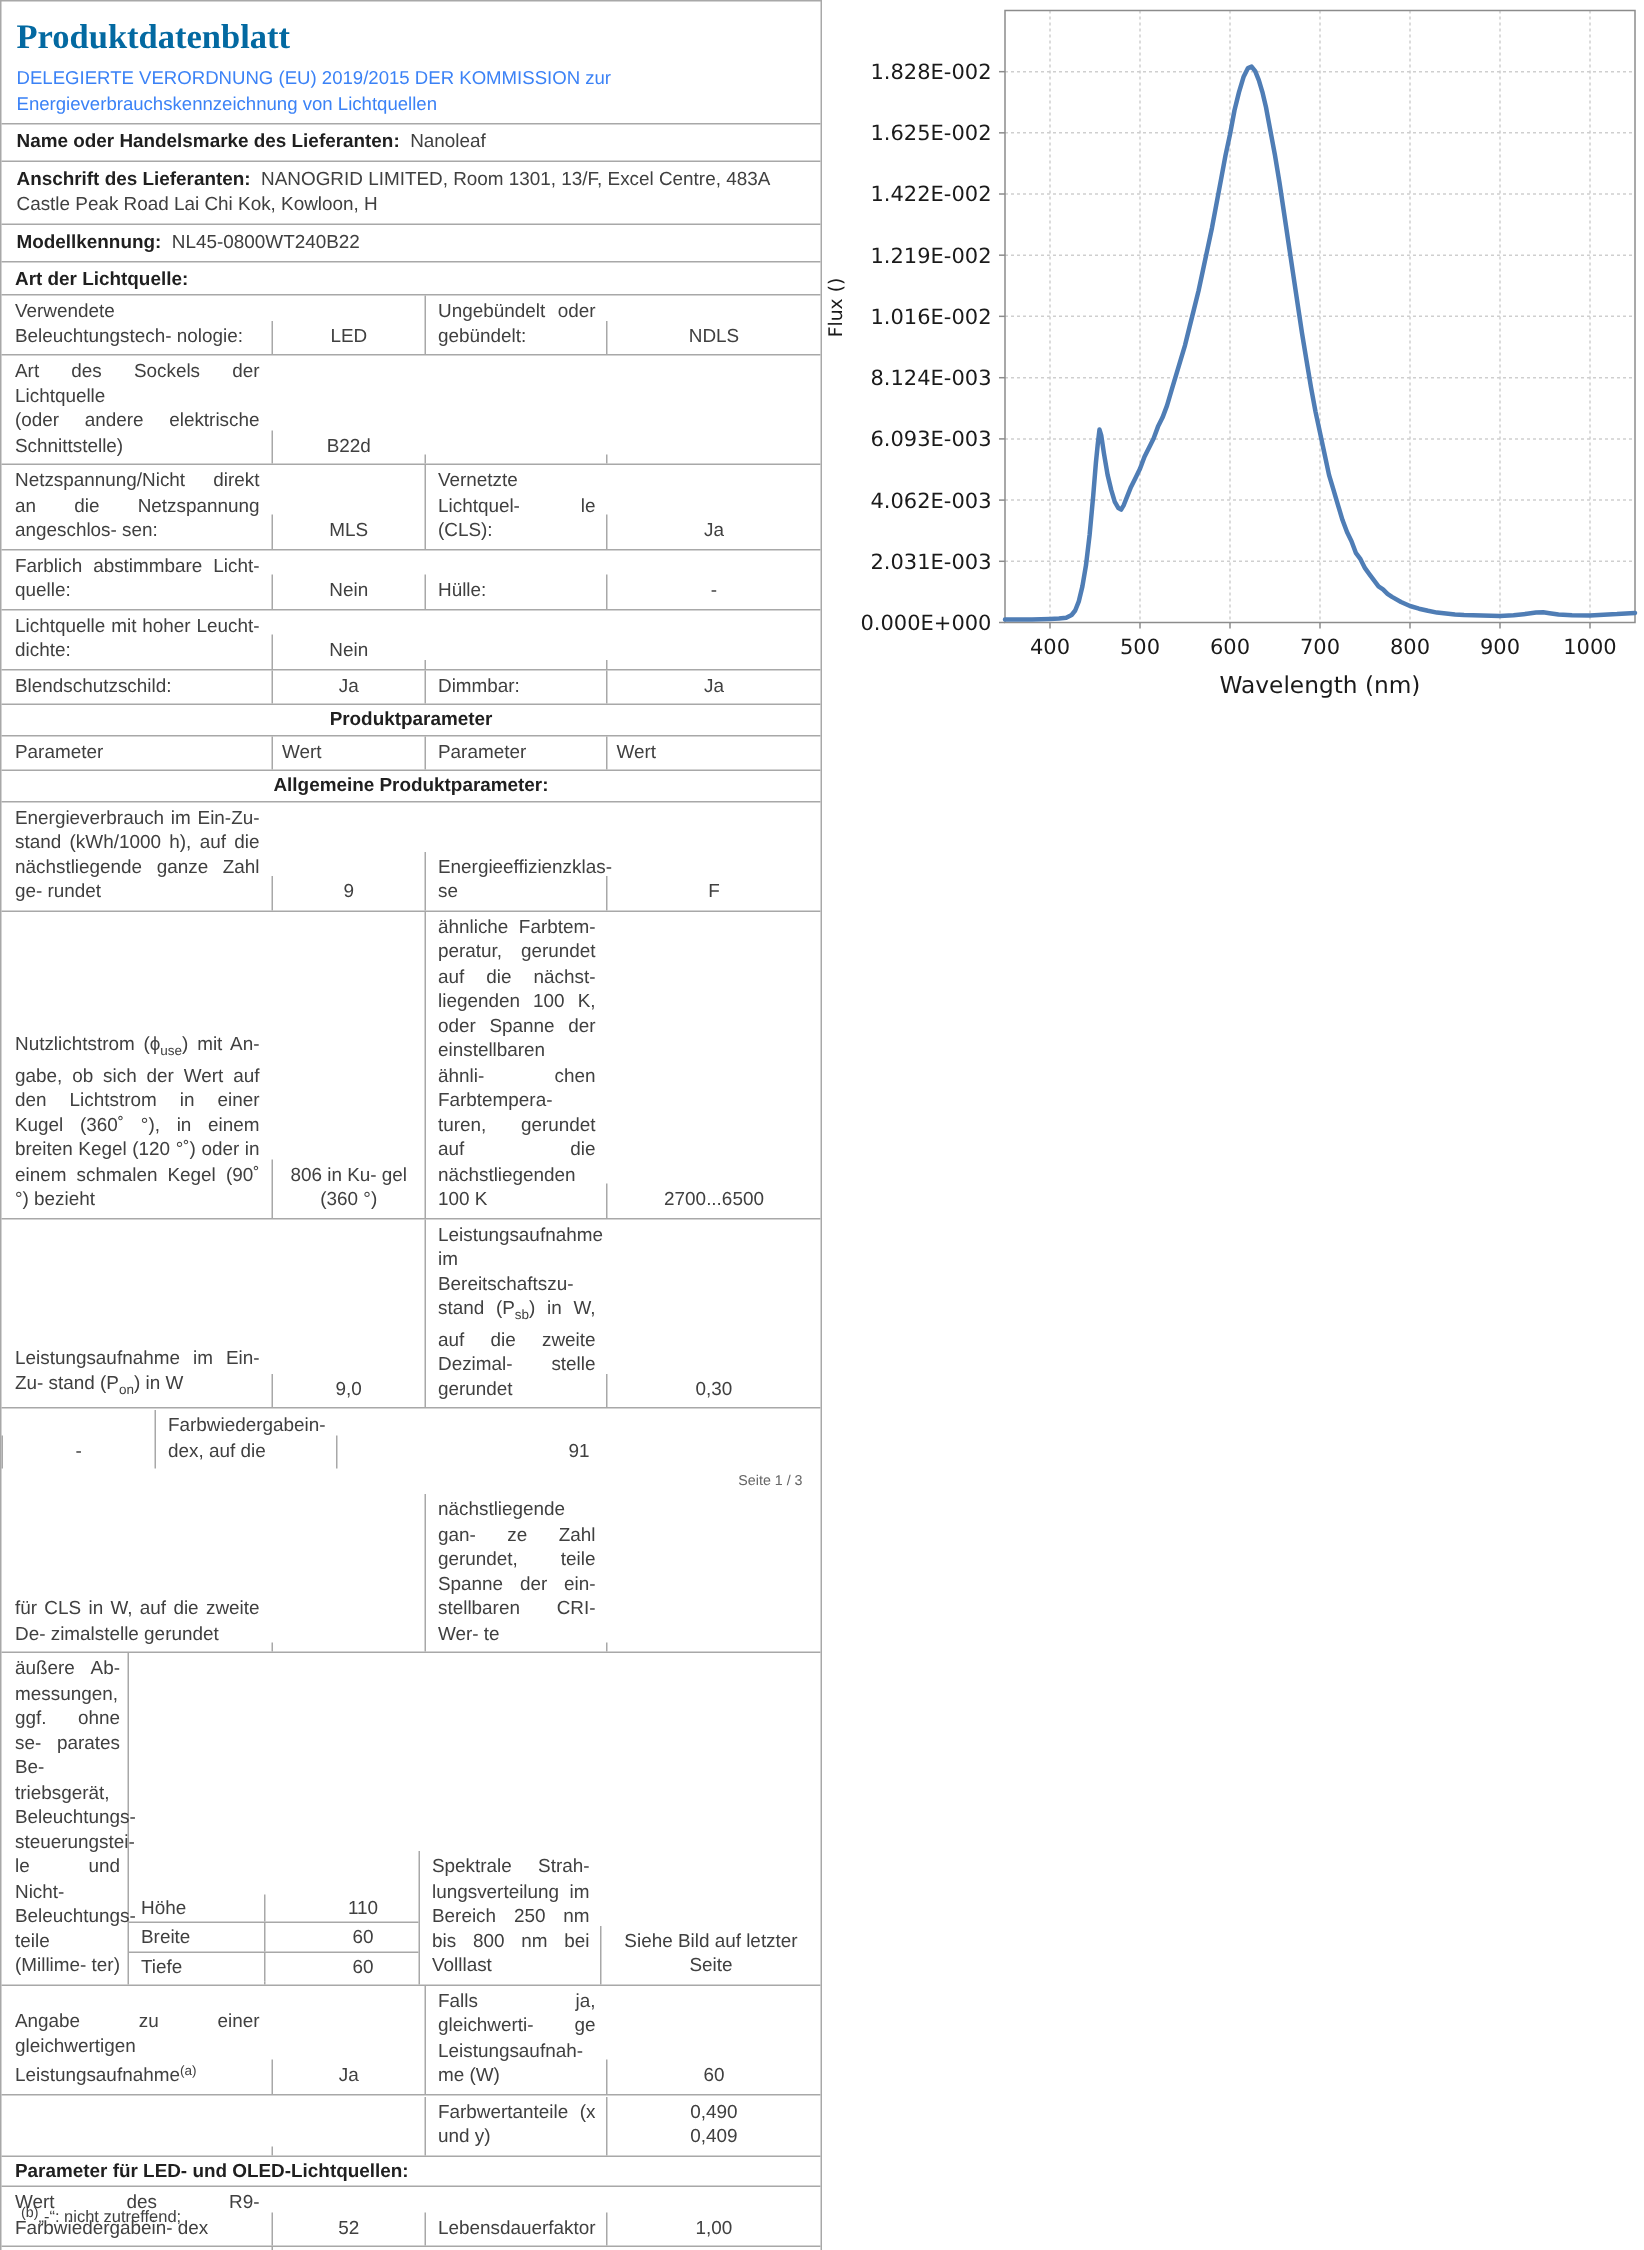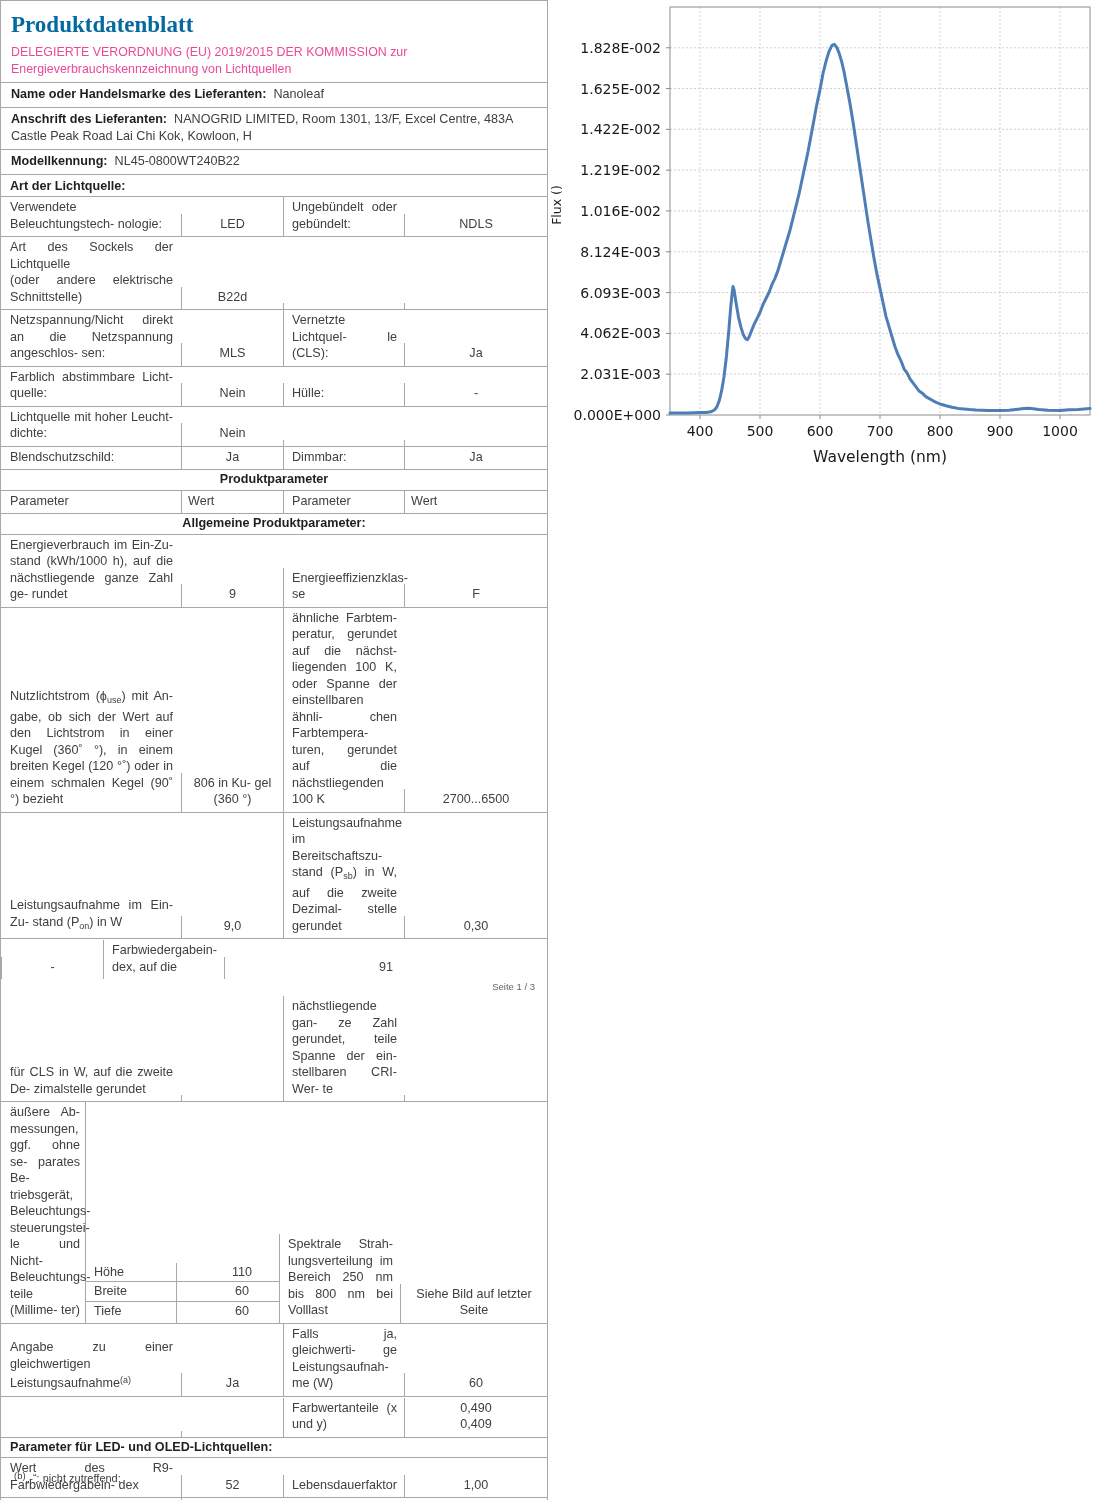--- a/index.html
+++ b/index.html
@@ -4,41 +4,41 @@
 <style>
   html,body{margin:0;padding:0;background:#ffffff;}
   .page{position:relative;width:1096px;height:1500px;background:#fff;overflow:hidden;
         font-family:"Liberation Sans",sans-serif;}
 
   
   .doc{position:absolute;left:0;top:0;width:548px;border:1px solid #a8a8a8;
        color:#404040;font-size:12.6px;line-height:16.5px;box-sizing:border-box;background:#fff;}
   .titleblock{padding:7px 10px 4px 10px;}
   .doc-title{font-size:23px;line-height:33px;font-weight:bold;color:#0369a1;margin:0;font-family:Liberation Serif, serif;}
-  .doc-sub{margin:3px 0 0 0;color:#ec4899;font-size:12.4px;line-height:17px;}
+  .doc-sub{margin:3px 0 0 0;color:#3b82f6;font-size:12.4px;line-height:17px;}
   .hrow{border-top:1px solid #a8a8a8;padding:3px 10px 4px 10px;box-sizing:border-box;}
   .hrow b{color:#1f1f1f;}
   .minh25{min-height:25px}.minh42{min-height:42px}.minh22{min-height:22px}
 
   .sechead{border-top:1px solid #a8a8a8;font-weight:bold;color:#1f1f1f;padding:1px 9px 2px 9px;
            box-sizing:border-box;}
   .seccenter{text-align:center;}
 
   .trow{display:flex;border-top:1px solid #a8a8a8;align-items:flex-end;box-sizing:border-box;}
   .trow.nb{border-top:none;}
   .c{box-sizing:border-box;padding:2px 6px 4px 6px;white-space:pre-line;}
   .c1{width:180px;text-align:justify;padding-left:9px;padding-right:8px;}
   .c2{width:102px;border-left:1px solid #a8a8a8;text-align:center;}
   .c3{width:121px;border-left:1px solid #a8a8a8;text-align:justify;padding-left:8px;padding-right:7px;}
   .c4{flex:1;border-left:1px solid #a8a8a8;text-align:center;}
   .left{text-align:left;}
   sub{font-size:9px;vertical-align:-3px;}
   sup{font-size:9px;vertical-align:4px;}
 
-  .pagegap{height:17px;display:flex;justify-content:flex-end;align-items:center;
+  .pagegap{height:17px;display:flex;justify-content:flex-end;align-items:flex-end;
            padding-right:12px;font-size:9.5px;color:#666;box-sizing:border-box;}
 
   
   .dimhead{width:85px;box-sizing:border-box;border-right:1px solid #a8a8a8;
            padding:2px 5px 4px 9px;text-align:justify;white-space:pre-line;}
   .dimtable{width:193px;box-sizing:border-box;display:flex;flex-direction:column;}
   .dimrow{display:flex;min-height:19px;box-sizing:border-box;gap:28px;}
   .dimrow.b{border-bottom:1px solid #a8a8a8;}
   .dimlabel{width:91px;box-sizing:border-box;border-right:1px solid #a8a8a8;padding:1px 4px 1px 8px;}
   .dimval{flex:1;text-align:center;padding:1px 2px;}

